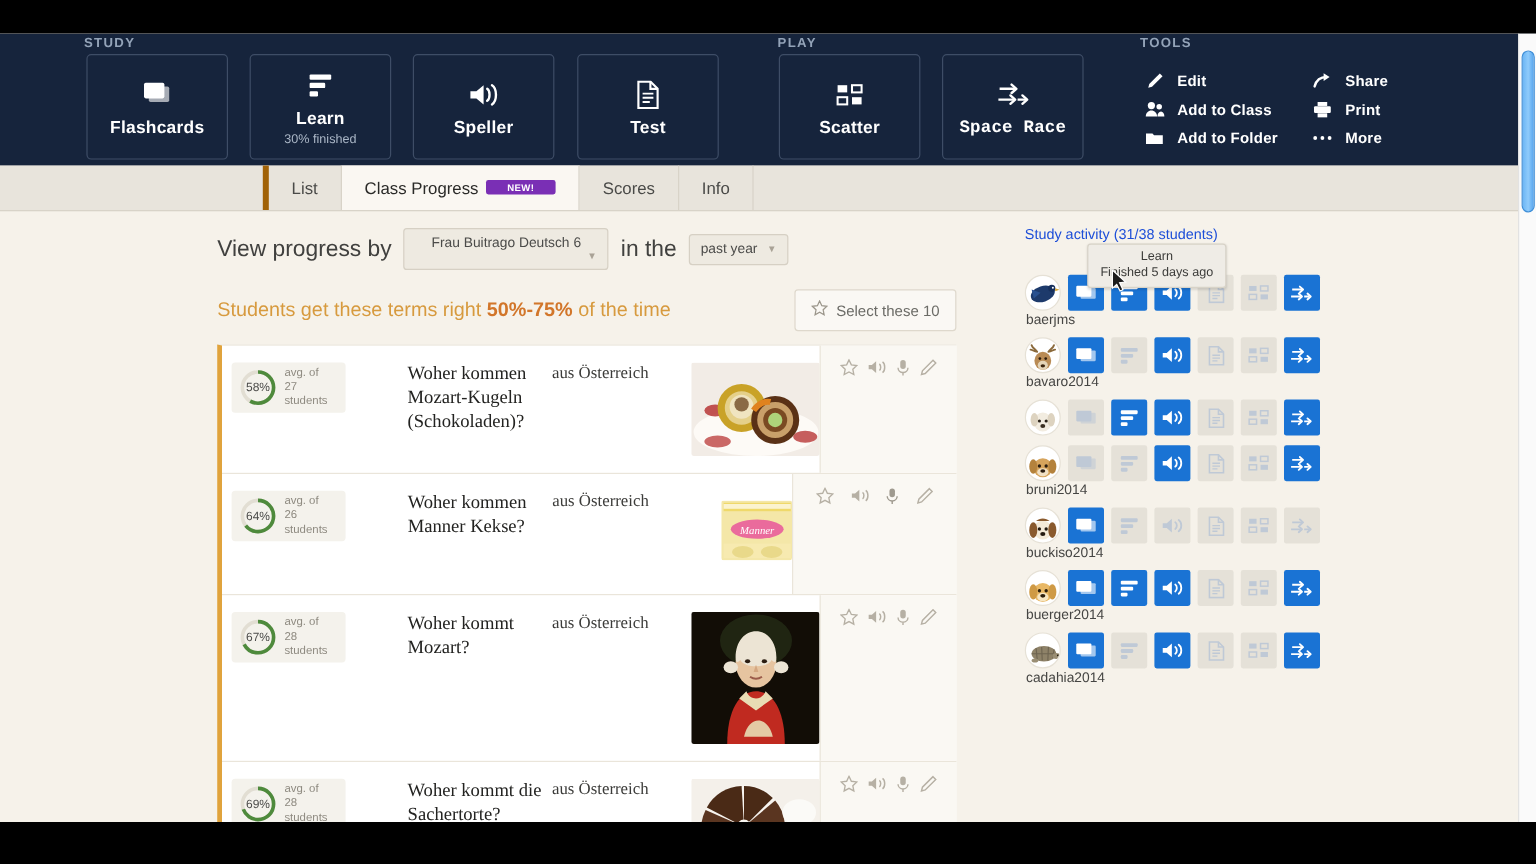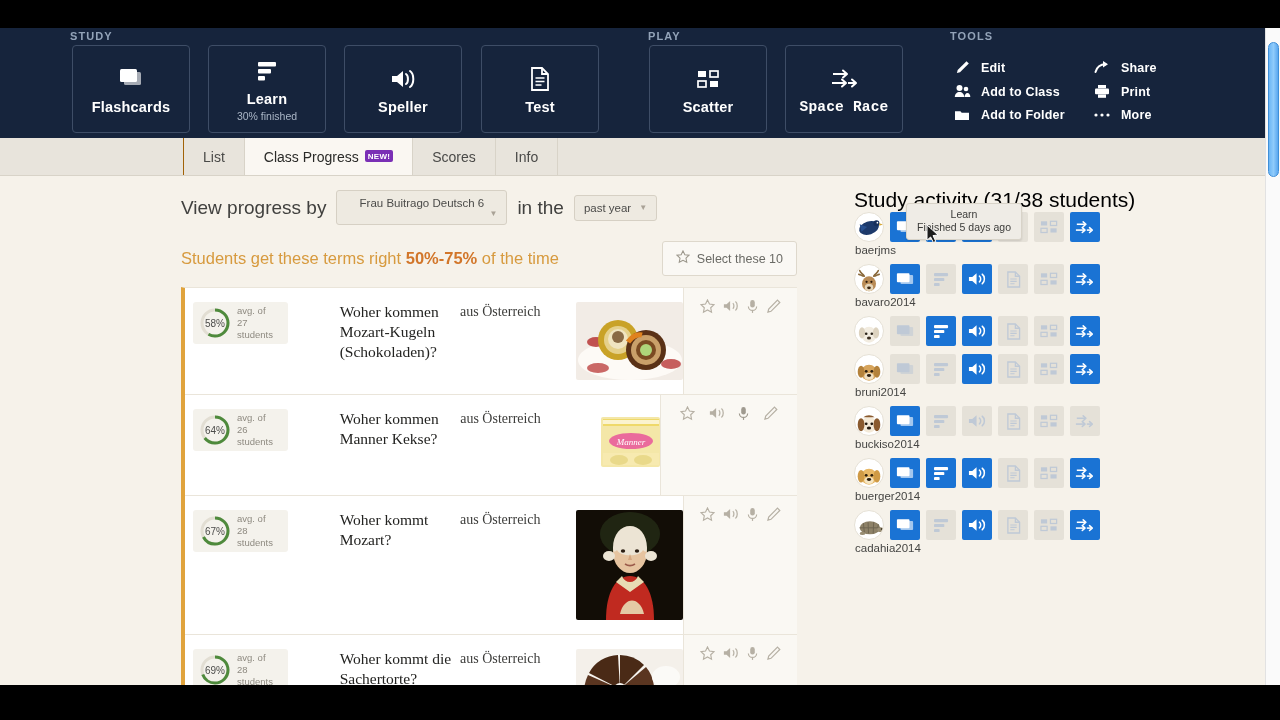--- a/index.html
+++ b/index.html
@@ -63,25 +63,25 @@
     padding-left: 183px;
   }
   .tab {
     display: flex; align-items: center; gap: 6px;
     padding: 0 19px;
     font-size: 14px;
     color: #4a4a48;
     cursor: pointer;
     border-right: 1px solid #d8d3c8;
   }
-  .tab:first-child { border-left: 1px solid #a16207; }
+  .tab:first-child { border-left: 5px solid #a16207; margin-left: 36px; }
   .tab.active { background: #faf7f2; color: #2a2a28; font-weight: normal; }
   .newbadge {
     background: #7a2fb5; color:#fff; font-size: 8px; font-weight: bold;
-    padding: 2px 3px 1px; border-radius: 2px; letter-spacing: .3px;
+    padding: 2px 18px 1px; border-radius: 2px; letter-spacing: .3px;
     position: relative; top: -1px;
   }
 
   
   .content { position: relative; height: 509px; }
 
   .leftcol { position: absolute; left: 0; top: 0; width: 833px; height: 509px; }
   .progress-ctrl {
     display: flex; align-items: center; gap: 10px;
     padding: 14px 0 0 181px;
@@ -157,21 +157,21 @@
     display: flex; align-items: flex-start; justify-content: space-around;
     padding: 11px 12px 0 12px; background: #faf8f3;
   }
   .acticon { color: #b6b0a4; cursor: pointer; }
 
   
   .rightcol {
     position: absolute; left: 838px; top: 0; width: 430px; height: 509px;
     padding: 12px 0 0 16px;
   }
-  .sa-title { font-size: 21px; color: #000000; margin-bottom: 0;}
+  .sa-title { font-size: 12px; color: #1d4ed8; margin-bottom: 27px;}
   .student {
     display: flex; flex-direction: column; margin-bottom: 8px; position: relative;
   }
   .srow { display: flex; align-items: center; gap: 6px; }
   .avatar {
     width: 30px; height: 30px; border-radius: 50%;
     background: #fff; border: 1px solid #e6e1d6;
     overflow: hidden; flex: none;
     display: flex; align-items:center; justify-content:center;
     font-size: 16px; line-height: 1;

